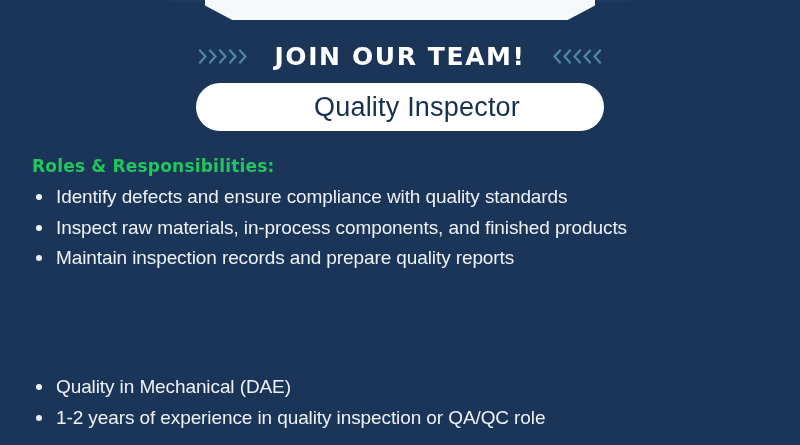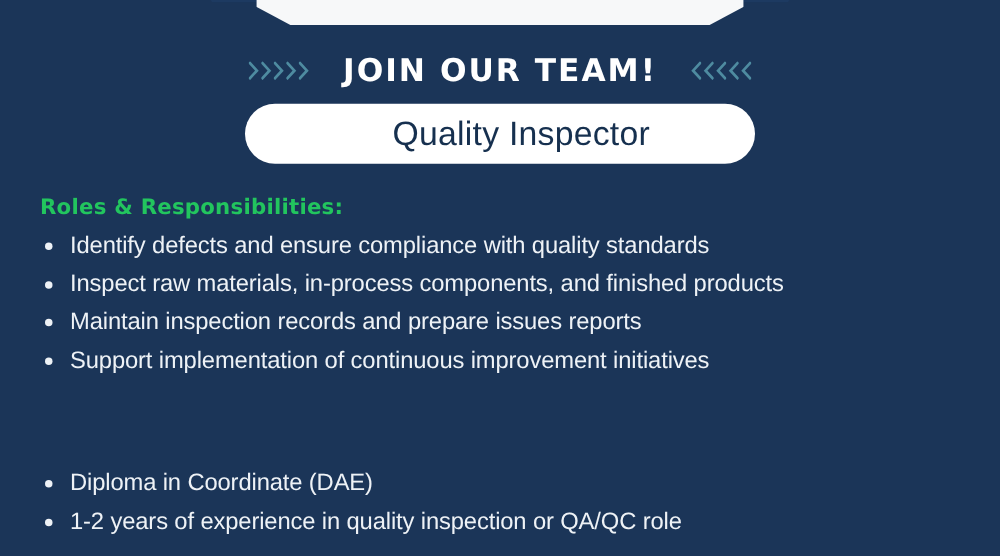--- a/index.html
+++ b/index.html
@@ -252,34 +252,30 @@
       <li class="bullet-item">
         <span class="bullet-dot"></span>
         <span>Identify defects and ensure compliance with quality standards</span>
       </li>
       <li class="bullet-item">
         <span class="bullet-dot"></span>
         <span>Inspect raw materials, in-process components, and finished products</span>
       </li>
       <li class="bullet-item">
         <span class="bullet-dot"></span>
-        <span>Maintain inspection records and prepare issues reports</span>
-      </li>
-      <li class="bullet-item">
-        <span class="bullet-dot"></span>
-        <span>Support implementation of continuous improvement initiatives</span>
+        <span>Maintain inspection records and prepare quality reports</span>
       </li>
     </ul>
   </div>
 
   <div class="section section-qual">
     <ul class="bullet-list">
       <li class="bullet-item">
         <span class="bullet-dot"></span>
-        <span>Diploma in Coordinate (DAE)</span>
+        <span>Quality in Mechanical (DAE)</span>
       </li>
       <li class="bullet-item">
         <span class="bullet-dot"></span>
         <span>1-2 years of experience in quality inspection or QA/QC role</span>
       </li>
     </ul>
   </div>
 
 </div>
 

